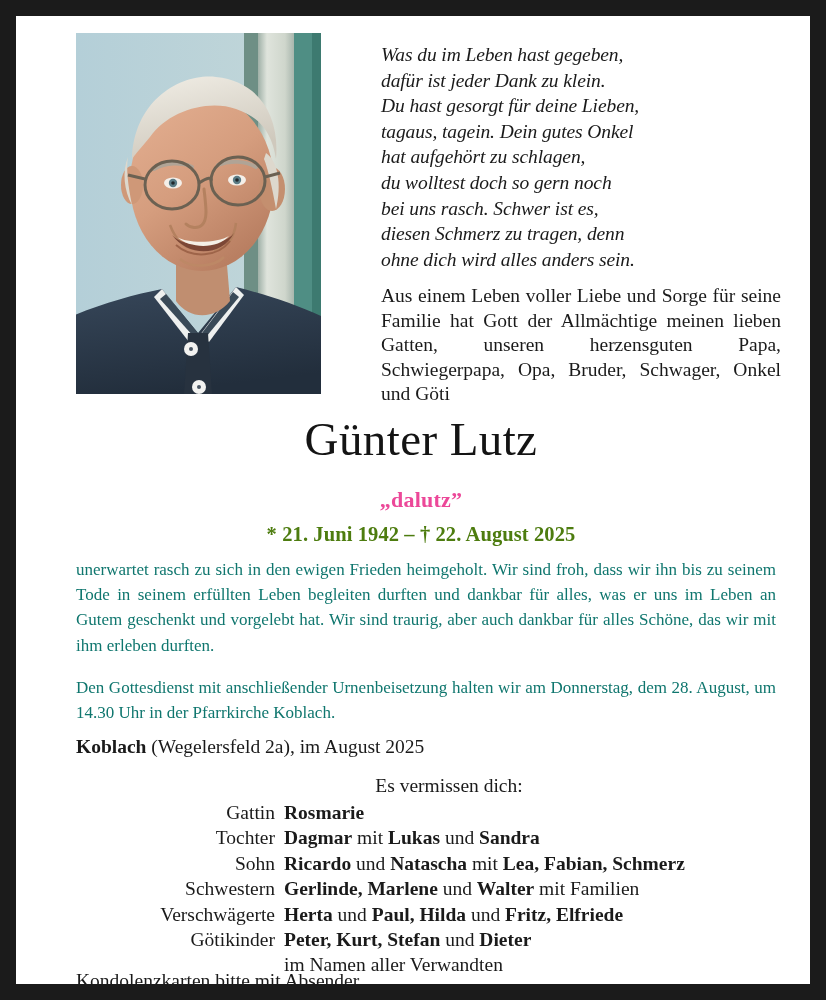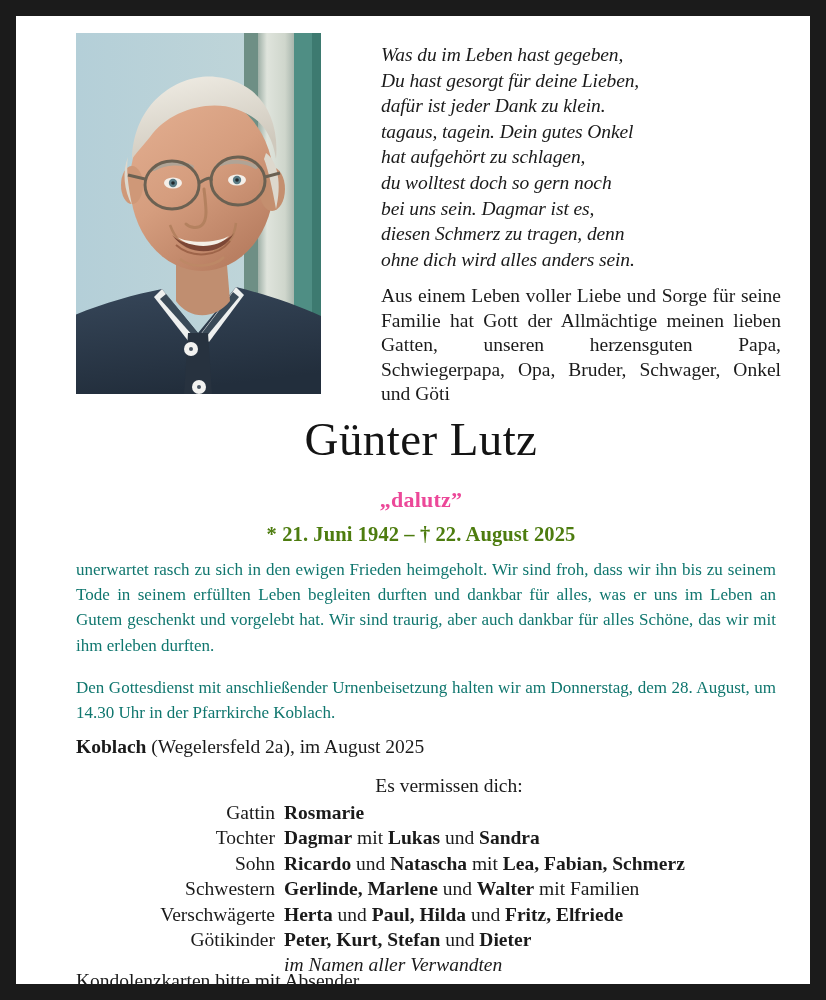--- a/index.html
+++ b/index.html
@@ -172,21 +172,20 @@
     white-space: nowrap;
   }
   .surv-names {
     flex: 1 1 auto;
     white-space: nowrap;
     color: #1a1a1a;
   }
   .surv-names b { font-weight: 700; }
   .surv-closing {
     display: flex;
-    font-style: italic;
   }
   .surv-closing .surv-role { visibility: hidden; }
 
   
   .footer-note {
     position: absolute;
     left: 60px;
     top: 952px;
     width: 700px;
     font-size: 19.5px;
@@ -286,26 +285,26 @@
           <path d="M 96 202 C 112 224, 146 224, 158 200 C 148 214, 108 216, 96 202 Z" fill="#7c4736"></path>
           <path d="M 101 204 C 114 216, 142 216, 153 203 C 142 210, 112 211, 101 204 Z" fill="#f4efe6"></path>
           <path d="M 100 212 C 116 226, 142 224, 154 208" stroke="#9e6449" stroke-width="2" fill="none"></path>
 
           <path d="M 104 226 C 116 236, 138 234, 148 224" stroke="#bd8866" stroke-width="2.5" fill="none"></path>
         </svg>
       </div>
 
       <div class="verse">
         <div>Was du im Leben hast gegeben,</div>
+        <div>dafür ist jeder Dank zu klein.</div>
         <div>Du hast gesorgt für deine Lieben,</div>
-        <div>dafür ist jeder Dank zu klein.</div>
         <div>tagaus, tagein. Dein gutes Onkel</div>
         <div>hat aufgehört zu schlagen,</div>
         <div>du wolltest doch so gern noch</div>
-        <div>bei uns sein. Dagmar ist es,</div>
+        <div>bei uns rasch. Schwer ist es,</div>
         <div>diesen Schmerz zu tragen, denn</div>
         <div>ohne dich wird alles anders sein.</div>
       </div>
 
       <div class="intro">Aus einem Leben voller Liebe und Sorge für seine Familie hat Gott der Allmächtige meinen lieben Gatten, unseren herzensguten Papa, Schwiegerpapa, Opa, Bruder, Schwager, Onkel und Göti</div>
     </div>
 
     <div class="name-block">
       <div class="deceased-name">Günter Lutz</div>
       <div class="nickname">„dalutz”</div>

